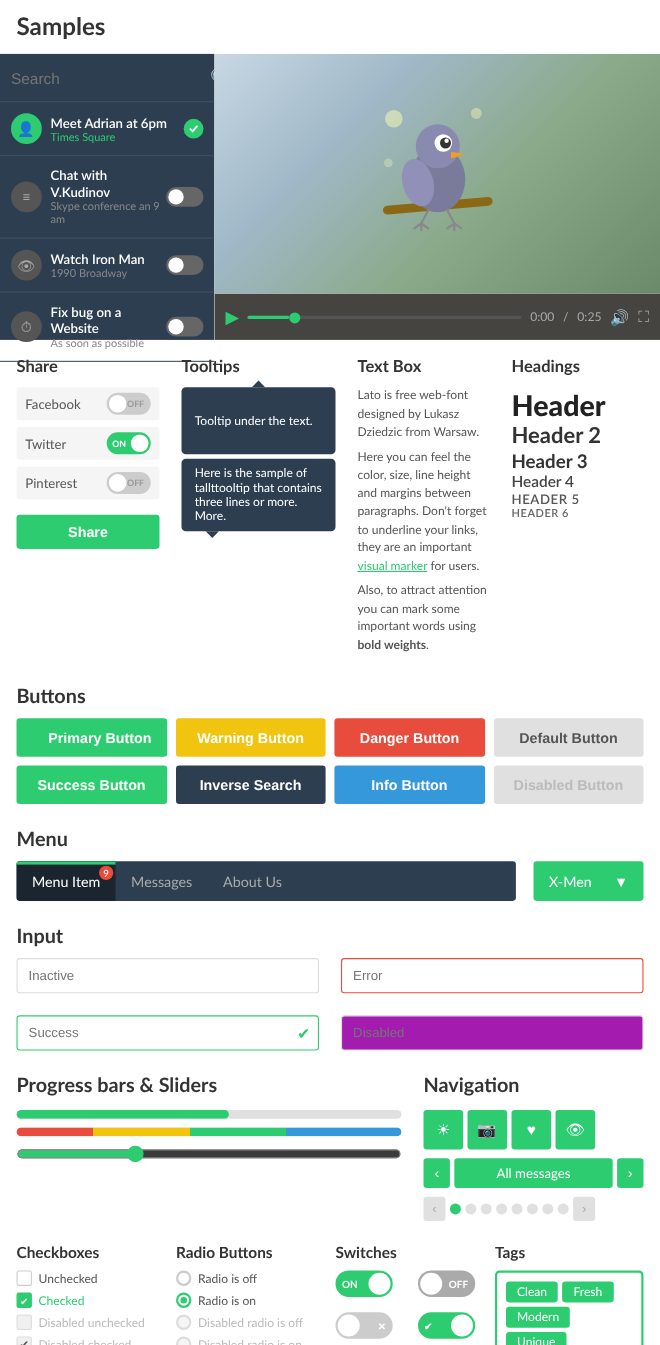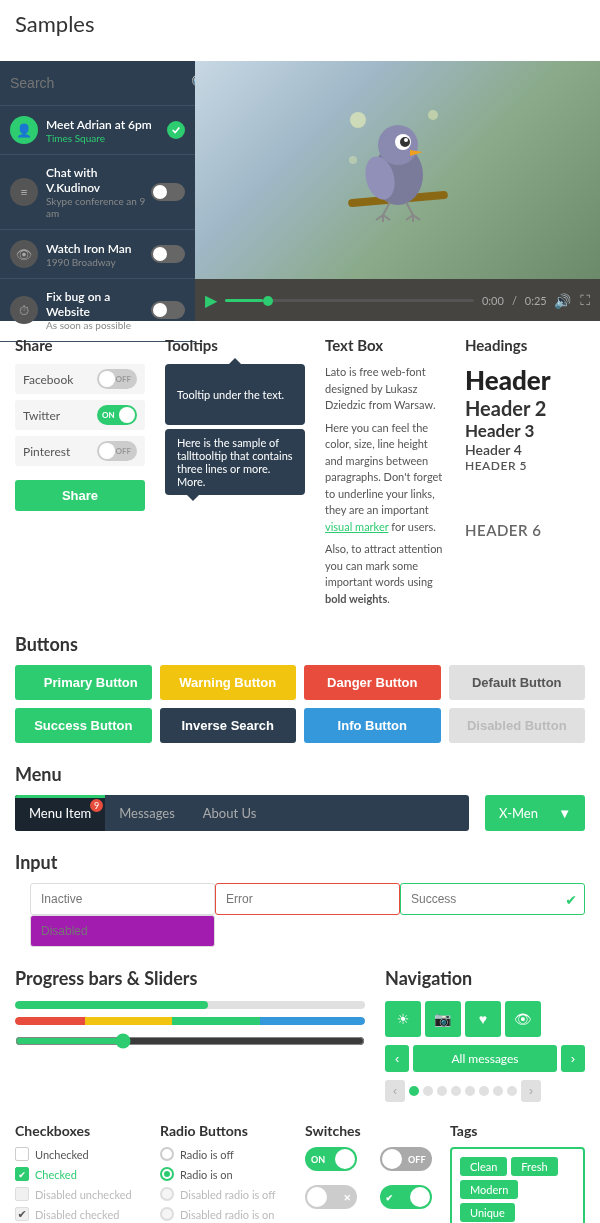--- a/index.html
+++ b/index.html
@@ -1,19 +1,19 @@
 <!DOCTYPE html>
 <html><head>
   <meta charset="utf-8">
   <style>
     * { box-sizing: border-box; margin: 0; padding: 0; }
     body { font-family: 'Lato', Arial, sans-serif; background: #fff; width: 600px; font-size: 13px; color: #333; }
 
     
-    .page-title { font-size: 22px; font-weight: 400; padding: 10px 15px 24px; }
+    .page-title { font-size: 22px; font-weight: 700; padding: 10px 15px 12px; }
 
     
     .top-section { display: flex; width: 100%; height: 260px; }
 
     
     .search-panel { width: 195px; background: #2c3e50; flex-shrink: 0; }
     .search-bar { display: flex; align-items: center; padding: 12px 10px; border-bottom: 1px solid #3d5166; }
     .search-bar input { background: transparent; border: none; color: #aaa; font-size: 14px; flex: 1; outline: none; }
     .search-icon-btn { color: #aaa; font-size: 16px; cursor: pointer; }
 
@@ -75,21 +75,21 @@
     .textbox-box a { color: #2ecc71; }
     .textbox-box strong { font-weight: 700; }
 
     
     .headings-box { width: 120px; }
     .h-h1 { font-size: 26px; font-weight: 900; color: #222; }
     .h-h2 { font-size: 20px; font-weight: 700; color: #333; }
     .h-h3 { font-size: 17px; font-weight: 700; color: #333; }
     .h-h4 { font-size: 14px; font-weight: 600; color: #444; }
     .h-h5 { font-size: 12px; font-weight: 600; color: #555; text-transform: uppercase; letter-spacing: 0.5px; }
-    .h-h6 { font-size: 15px; font-weight: 600; color: #666; text-transform: uppercase; letter-spacing: 0.5px; margin-top: 48px; }
+    .h-h6 { font-size: 10px; font-weight: 600; color: #666; text-transform: uppercase; letter-spacing: 0.5px; }
 
     
     .buttons-section { margin-bottom: 20px; }
     .buttons-section .section-title { font-size: 18px; font-weight: 700; margin-bottom: 10px; }
     .btn-grid { display: grid; grid-template-columns: repeat(4, 1fr); gap: 8px; }
     .btn { padding: 10px 8px; border: none; border-radius: 3px; cursor: pointer; font-size: 13px; font-weight: 600; color: #fff; text-align: center; }
     .btn-primary { background: #2ecc71; padding-left: 23px; }
     .btn-warning { background: #f1c40f; color: #fff; }
     .btn-default { background: #e0e0e0; color: #555; }
     .btn-danger { background: #e74c3c; }
@@ -104,21 +104,21 @@
     .menu-bar { display: flex; align-items: stretch; background: #2c3e50; border-radius: 3px; overflow: hidden; }
     .menu-item { padding: 10px 14px; color: #aaa; font-size: 13px; cursor: pointer; position: relative; }
     .menu-item.active { background: #1a252f; color: #fff; }
     .menu-item.active::after { content: ''; position: absolute; top: 0; left: 0; right: 0; height: 3px; background: #2ecc71; }
     .menu-badge { font-size: 9px; background: #e74c3c; color: #fff; border-radius: 8px; padding: 1px 4px; position: absolute; top: 4px; right: 2px; }
     .menu-dropdown { margin-left: 8px; background: #2ecc71; color: #fff; padding: 0 14px; display: flex; align-items: center; gap: 8px; cursor: pointer; border-radius: 3px; font-size: 13px; min-width: 100px; justify-content: space-between; }
 
     
     .input-section { margin-bottom: 20px; }
     .input-section .section-title { font-size: 18px; font-weight: 700; margin-bottom: 10px; }
-    .input-row { display: grid; grid-template-columns: repeat(3, 1fr); gap: 0; margin-left: 15px; }
+    .input-row { display: grid; grid-template-columns: repeat(2, 1fr); gap: 20px; }
     .inp { padding: 8px 10px; border: 1px solid #ddd; border-radius: 3px; font-size: 12px; outline: none; width: 100%; }
     .inp-inactive { color: #aaa; }
     .inp-error { border-color: #e74c3c; color: #e74c3c; }
     .inp-success-wrap { position: relative; }
     .inp-success { border-color: #2ecc71; color: #2ecc71; width: 100%; }
     .inp-success-icon { position: absolute; right: 8px; top: 50%; transform: translateY(-50%); color: #2ecc71; font-size: 14px; }
     .inp-disabled { background: #a21caf; color: #bbb; }
 
     
     .progress-nav-row { display: flex; gap: 20px; margin-bottom: 20px; }

